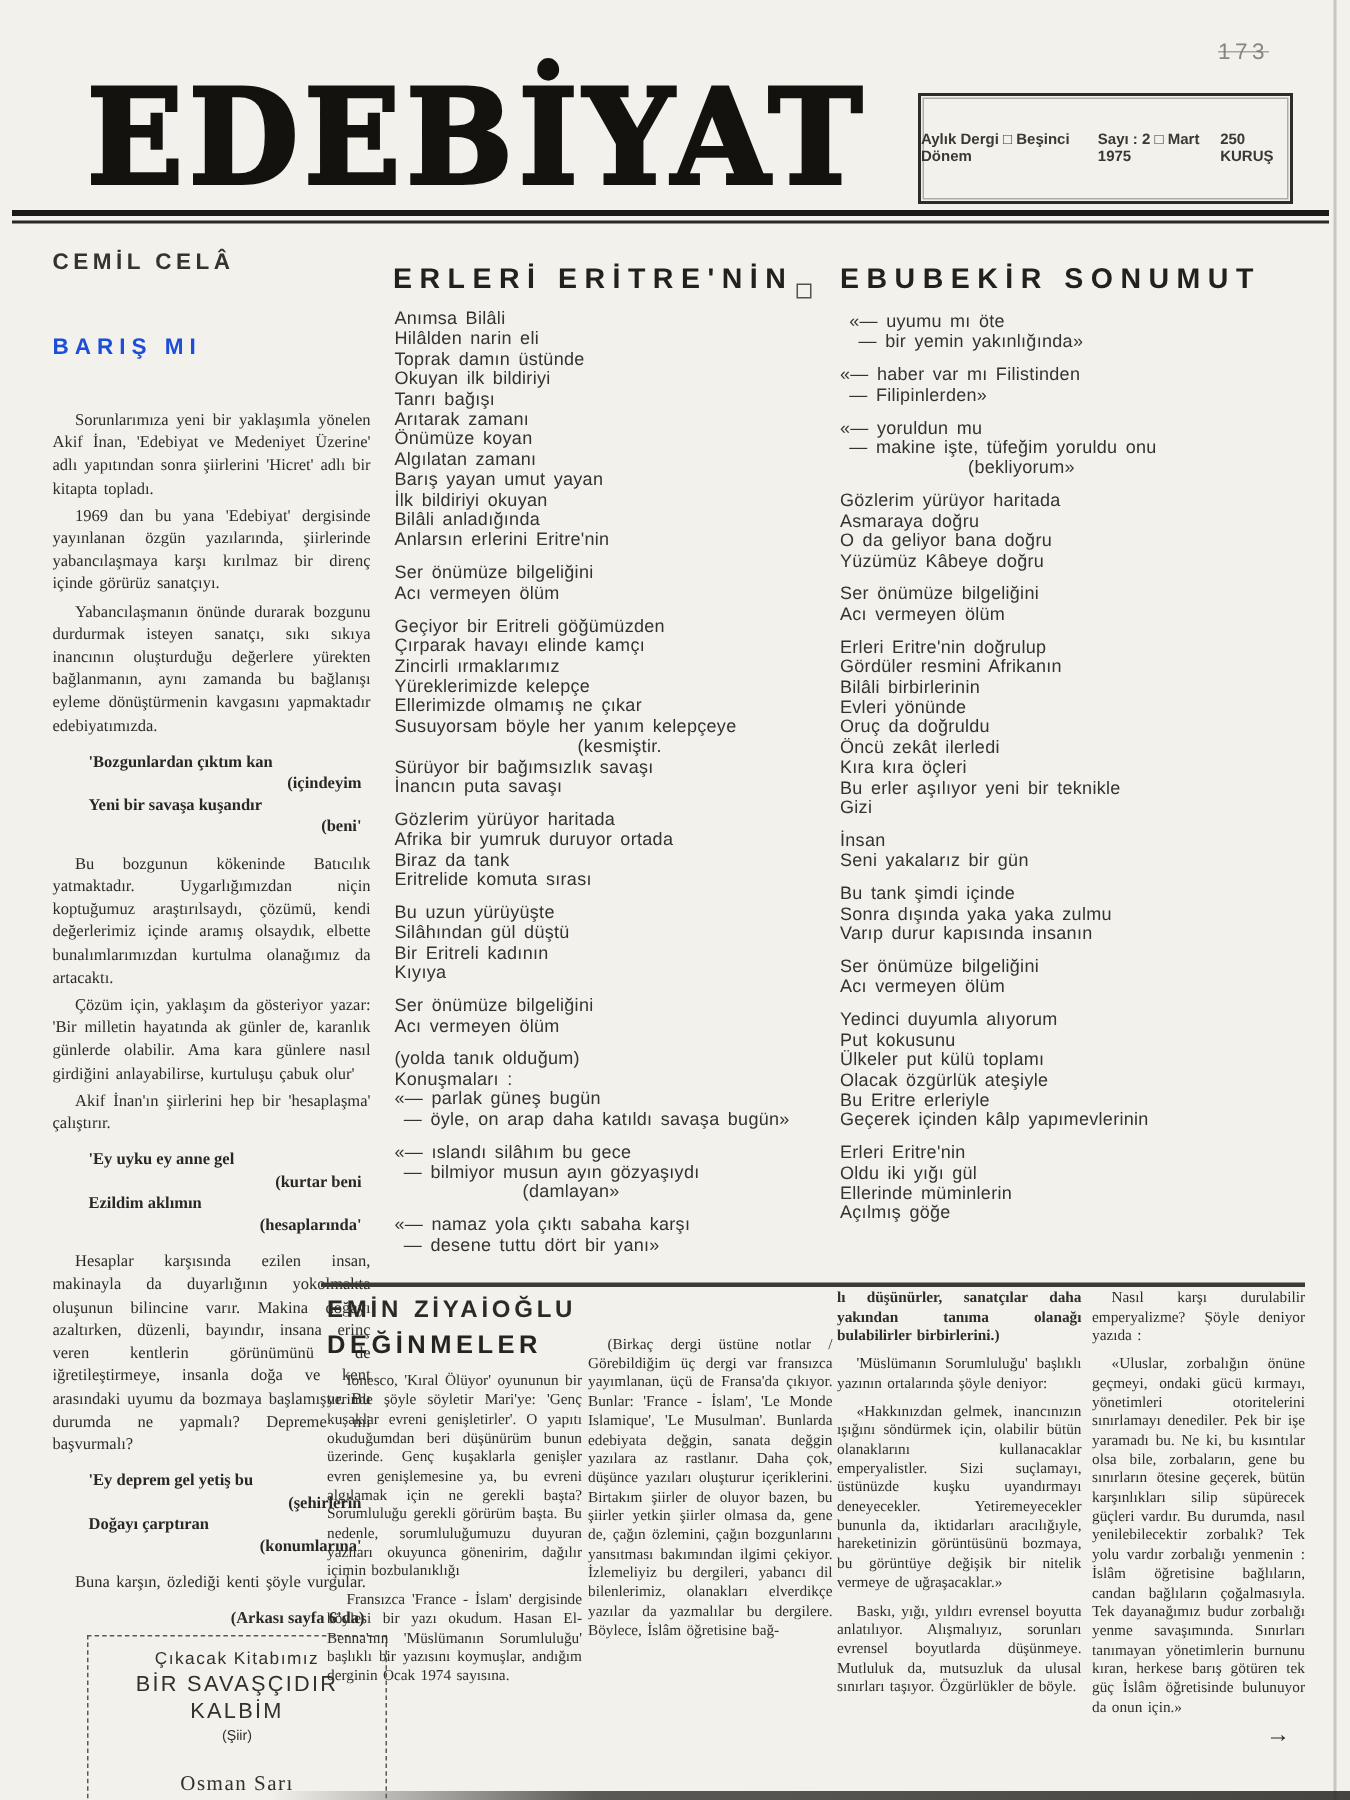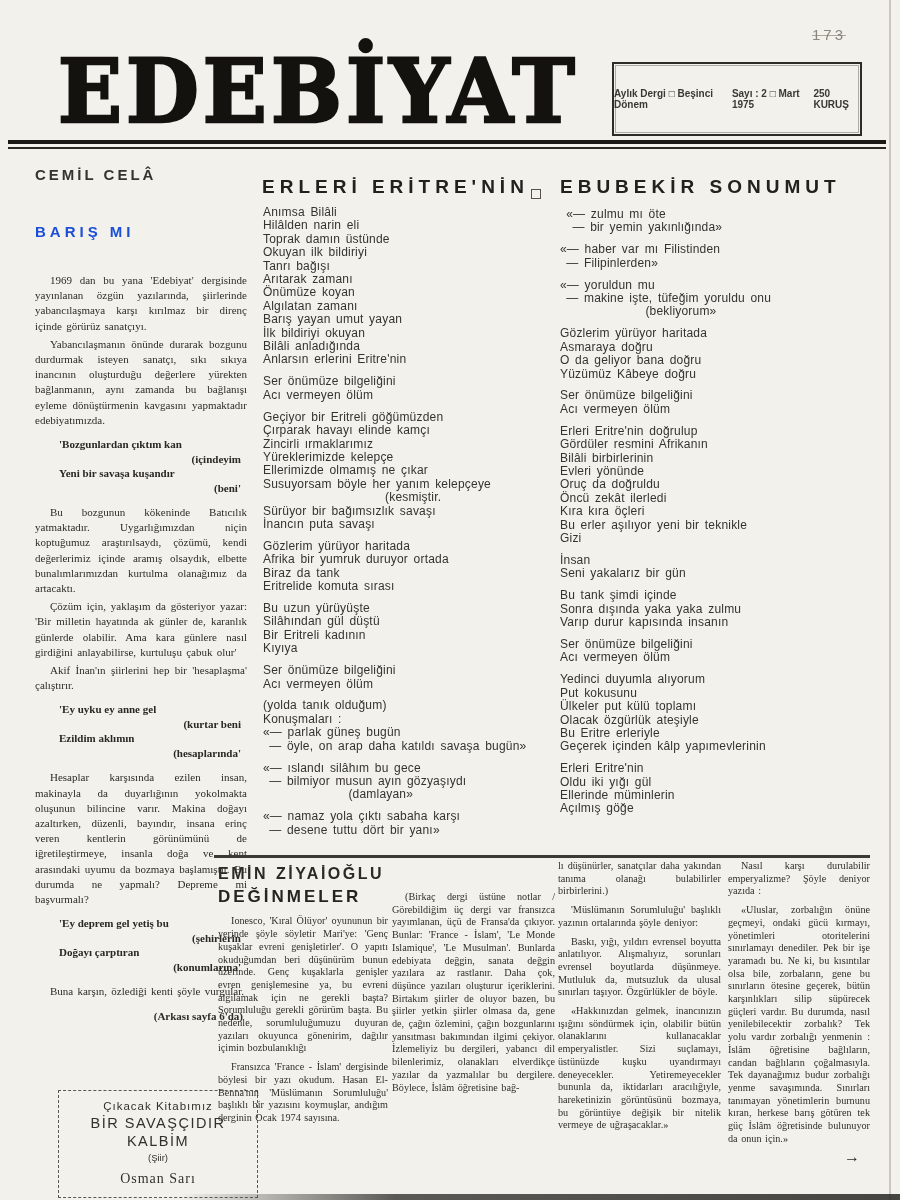--- a/index.html
+++ b/index.html
@@ -46,40 +46,40 @@
   .continuation{margin-top:10px;text-align:right;font-size:11px;font-weight:bold;
     padding-right:4px;color:#2e2c28;}
   .book-box{
     position:absolute;left:58px;top:1090px;width:186px;
     border:1.5px dashed #5b584f;padding:9px 6px 10px 6px;text-align:center;
     font-family:"Liberation Sans",sans-serif;color:#33312c;
   }
   .book-box .b1{font-size:11.5px;letter-spacing:1px;margin-bottom:2px;}
   .book-box .b2,.book-box .b3{font-size:14.5px;letter-spacing:1.5px;line-height:1.25;}
   .book-box .b4{font-size:9.5px;margin:2px 0;}
-  .book-box .b5{font-family:"Liberation Serif",serif;font-size:14px;letter-spacing:1px;margin-top:8px;}
+  .book-box .b5{font-family:"Liberation Serif",serif;font-size:14px;letter-spacing:1px;margin-top:19px;}
   
   .poem-title{position:absolute;top:176px;font-family:"Liberation Sans",sans-serif;
     font-weight:bold;font-size:19px;letter-spacing:5px;color:#23211d;white-space:nowrap;}
   .poem1-title{left:262px;}
   .poem2-title{left:560px;}
   .square-sep{position:absolute;left:531px;top:189px;width:8px;height:8px;
     border:1.5px solid #55524a;background:transparent;}
   .poem-col{position:absolute;font-family:"Liberation Sans",sans-serif;
     font-size:12px;color:#353330;letter-spacing:.2px;word-spacing:2px;}
   .poem1-col{left:263px;top:206px;width:292px;}
   .poem2-col{left:560px;top:208px;width:306px;}
   .pline{line-height:13.4px;min-height:13.4px;white-space:pre-wrap;}
   .pline:empty{min-height:8.5px;}
   
   .mid-rule{position:absolute;left:214px;top:855px;width:656px;height:2.5px;background:#3c3a34;}
   .bcol{position:absolute;font-size:10.2px;line-height:12.7px;text-align:justify;
     word-spacing:1px;color:#302e29;}
   .bcol p{margin:0 0 6px 0;text-indent:13px;}
-  .bcol.flush-first p:first-child{text-indent:0;}
+  .bcol.flush-first p:first-child{text-indent:0;font-weight:bold;}
   .bcolA{left:218px;top:868px;width:170px;}
   .bcolB{left:392px;top:891px;width:163px;}
   .bcolC{left:558px;top:860px;width:163px;}
   .bcolD{left:728px;top:860px;width:142px;}
   .bottom-author{font-family:"Liberation Sans",sans-serif;font-weight:bold;font-size:16px;
     letter-spacing:2.5px;color:#2c2a26;margin-bottom:10px;white-space:nowrap;}
   .bottom-title{font-family:"Liberation Sans",sans-serif;font-weight:bold;font-size:17px;
     letter-spacing:3px;color:#262420;margin-bottom:12px;}
   .arrow-next{text-align:right;font-size:16px;font-weight:bold;color:#2c2a26;
     padding-right:10px;margin-top:4px;}
@@ -102,20 +102,21 @@
   <div class="r1"></div>
   <div class="r2"></div>
 </div>
 
 <div class="left-col">
   <div class="author-name">CEMİL CELÂ</div>
   <div class="article-title">
     <div>BARIŞ MI</div>
   </div>
   <div class="body-text">
+    <p>Sorunlarımıza yeni bir yaklaşımla yönelen Akif İnan, 'Edebiyat ve Medeniyet Üzerine' adlı yapıtından sonra şiirlerini 'Hicret' adlı bir kitapta topladı.</p>
     <p>1969 dan bu yana 'Edebiyat' dergisinde yayınlanan özgün yazılarında, şiirlerinde yabancılaşmaya karşı kırılmaz bir direnç içinde görürüz sanatçıyı.</p>
     <p>Yabancılaşmanın önünde durarak bozgunu durdurmak isteyen sanatçı, sıkı sıkıya inancının oluşturduğu değerlere yürekten bağlanmanın, aynı zamanda bu bağlanışı eyleme dönüştürmenin kavgasını yapmaktadır edebiyatımızda.</p>
     <div class="quote">
         <div class="ln">'Bozgunlardan çıktım kan</div>
         <div class="ln">(içindeyim</div>
         <div class="ln">Yeni bir savaşa kuşandır</div>
         <div class="ln">(beni'</div>
       </div>
     <p>Bu bozgunun kökeninde Batıcılık yatmaktadır. Uygarlığımızdan niçin koptuğumuz araştırılsaydı, çözümü, kendi değerlerimiz içinde aramış olsaydık, elbette bunalımlarımızdan kurtulma olanağımız da artacaktı.</p>
     <p>Çözüm için, yaklaşım da gösteriyor yazar: 'Bir milletin hayatında ak günler de, karanlık günlerde olabilir. Ama kara günlere nasıl girdiğini anlayabilirse, kurtuluşu çabuk olur'</p>
@@ -196,21 +197,21 @@
     <div class="pline"> — öyle, on arap daha katıldı savaşa bugün»</div>
     <div class="pline"></div>
     <div class="pline">«— ıslandı silâhım bu gece</div>
     <div class="pline"> — bilmiyor musun ayın gözyaşıydı</div>
     <div class="pline">       (damlayan»</div>
     <div class="pline"></div>
     <div class="pline">«— namaz yola çıktı sabaha karşı</div>
     <div class="pline"> — desene tuttu dört bir yanı»</div>
   </div>
 <div class="poem-col poem2-col">
-    <div class="pline"> «— zulmu mı öte</div>
+    <div class="pline"> «— uyumu mı öte</div>
     <div class="pline">  — bir yemin yakınlığında»</div>
     <div class="pline"></div>
     <div class="pline">«— haber var mı Filistinden</div>
     <div class="pline"> — Filipinlerden»</div>
     <div class="pline"></div>
     <div class="pline">«— yoruldun mu</div>
     <div class="pline"> — makine işte, tüfeğim yoruldu onu</div>
     <div class="pline">       (bekliyorum»</div>
     <div class="pline"></div>
     <div class="pline">Gözlerim yürüyor haritada</div>
@@ -268,22 +269,22 @@
 <div class="bcol bcolB">
   <div>
       <p>(Birkaç dergi üstüne notlar / Görebildiğim üç dergi var fransızca yayımlanan, üçü de Fransa'da çıkıyor. Bunlar: 'France - İslam', 'Le Monde Islamique', 'Le Musulman'. Bunlarda edebiyata değgin, sanata değgin yazılara az rastlanır. Daha çok, düşünce yazıları oluşturur içeriklerini. Birtakım şiirler de oluyor bazen, bu şiirler yetkin şiirler olmasa da, gene de, çağın özlemini, çağın bozgunlarını yansıtması bakımından ilgimi çekiyor. İzlemeliyiz bu dergileri, yabancı dil bilenlerimiz, olanakları elverdikçe yazılar da yazmalılar bu dergilere. Böylece, İslâm öğretisine bağ-</p>
     </div>
 </div>
 
 <div class="bcol bcolC flush-first">
   <div class="flush-first">
       <p>lı düşünürler, sanatçılar daha yakından tanıma olanağı bulabilirler birbirlerini.)</p>
       <p>'Müslümanın Sorumluluğu' başlıklı yazının ortalarında şöyle deniyor:</p>
+      <p>«Hakkınızdan gelmek, inancınızın ışığını söndürmek için, olabilir bütün olanaklarını kullanacaklar emperyalistler. Sizi suçlamayı, üstünüzde kuşku uyandırmayı deneyecekler. Yetiremeyecekler bununla da, iktidarları aracılığıyle, hareketinizin görüntüsünü bozmaya, bu görüntüye değişik bir nitelik vermeye de uğraşacaklar.»</p>
       <p>Baskı, yığı, yıldırı evrensel boyutta anlatılıyor. Alışmalıyız, sorunları evrensel boyutlarda düşünmeye. Mutluluk da, mutsuzluk da ulusal sınırları taşıyor. Özgürlükler de böyle.</p>
-      <p>«Hakkınızdan gelmek, inancınızın ışığını söndürmek için, olabilir bütün olanaklarını kullanacaklar emperyalistler. Sizi suçlamayı, üstünüzde kuşku uyandırmayı deneyecekler. Yetiremeyecekler bununla da, iktidarları aracılığıyle, hareketinizin görüntüsünü bozmaya, bu görüntüye değişik bir nitelik vermeye de uğraşacaklar.»</p>
     </div>
 </div>
 
 <div class="bcol bcolD">
   <div>
       <p>Nasıl karşı durulabilir emperyalizme? Şöyle deniyor yazıda :</p>
       <p>«Uluslar, zorbalığın önüne geçmeyi, ondaki gücü kırmayı, yönetimleri otoritelerini sınırlamayı denediler. Pek bir işe yaramadı bu. Ne ki, bu kısıntılar olsa bile, zorbaların, gene bu sınırların ötesine geçerek, bütün karşınlıkları silip süpürecek güçleri vardır. Bu durumda, nasıl yenilebilecektir zorbalık? Tek yolu vardır zorbalığı yenmenin : İslâm öğretisine bağlıların, candan bağlıların çoğalmasıyla. Tek dayanağımız budur zorbalığı yenme savaşımında. Sınırları tanımayan yönetimlerin burnunu kıran, herkese barış götüren tek güç İslâm öğretisinde bulunuyor da onun için.»</p>
     </div>
   <div class="arrow-next">→</div>
 </div>

